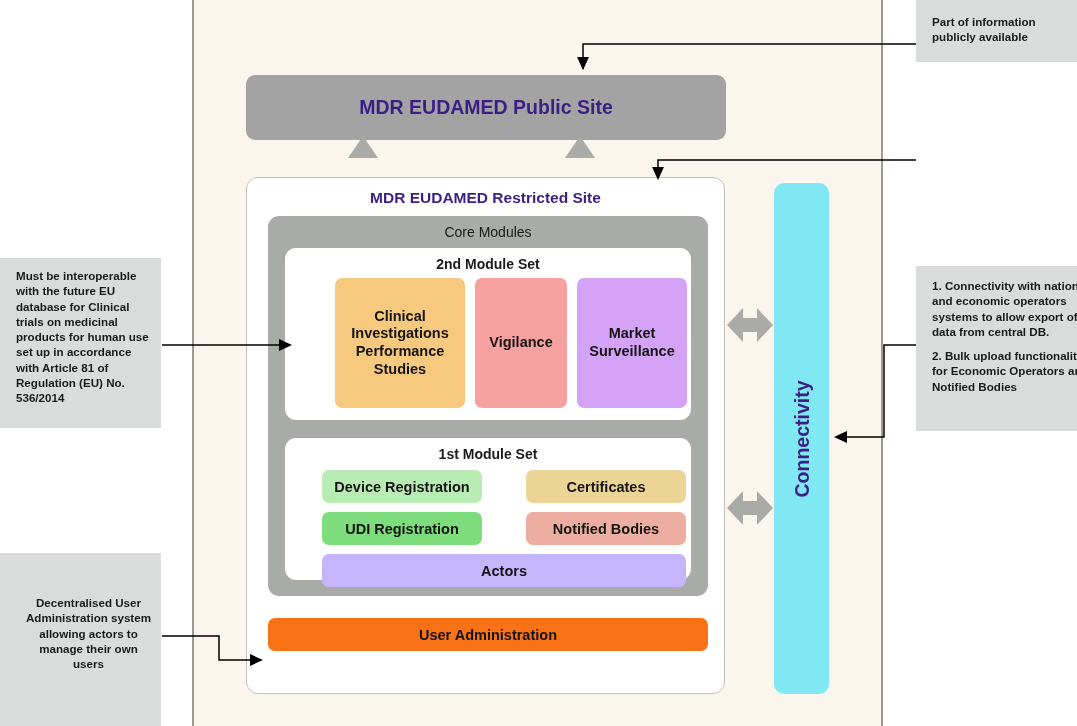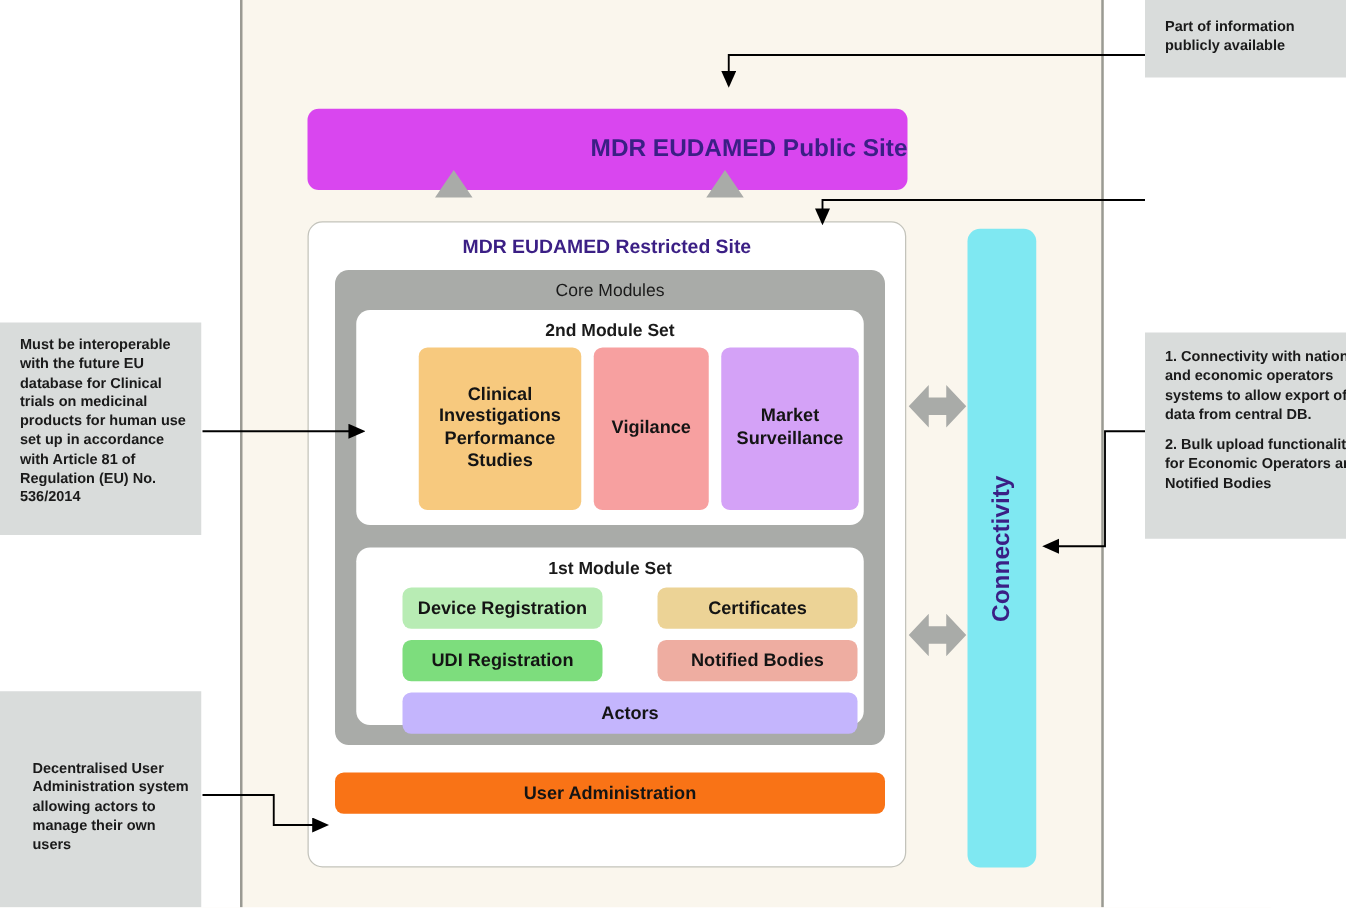--- a/index.html
+++ b/index.html
@@ -40,28 +40,28 @@
     font-size: 19.5px;
     font-weight: bold;
     color: #3b1f85;
     letter-spacing: -0.1px;
   }
 
   
   .public-site {
     position: absolute;
     left: 246px;
-    top: 87px;
+    top: 75px;
     width: 480px;
     height: 65px;
-    background: #d946ef;
+    background: #a3a3a3;
     border-radius: 9px;
     display: flex;
     align-items: center;
-    justify-content: flex-end;
+    justify-content: center;
     font-size: 19.5px;
     font-weight: bold;
     color: #3b1f85;
   }
 
   
   .restricted-site {
     position: absolute;
     left: 246px;
     top: 177px;
@@ -183,21 +183,21 @@
     color: #1a1a1a;
     line-height: 1.32;
   }
   .annotation p { margin: 0 0 9px 0; }
   .annotation p:last-child { margin-bottom: 0; }
 
   #ann-public   { left: 916px; top: 0px;   width: 161px; height: 62px;  padding: 14px 14px 0 16px; }
   #ann-access   { left: 916px; top: 89px;  width: 161px; height: 140px; padding: 14px 10px 0 16px; }
   #ann-connect  { left: 916px; top: 266px; width: 186px; height: 165px; padding: 12px 10px 0 16px; }
   #ann-interop  { left: 0px;   top: 258px; width: 161px; height: 170px; padding: 10px 10px 0 16px; }
-  #ann-userdmin { left: 0px;   top: 553px; width: 161px; height: 173px; padding: 54px 10px 0 26px; }
+  #ann-userdmin { left: 0px;   top: 553px; width: 161px; height: 173px; padding: 42px 10px 0 26px; text-align: center; }
 
   svg.overlay {
     position: absolute;
     left: 0; top: 0;
     width: 1077px;
     height: 726px;
     pointer-events: none;
   }
 </style>
 </head>

